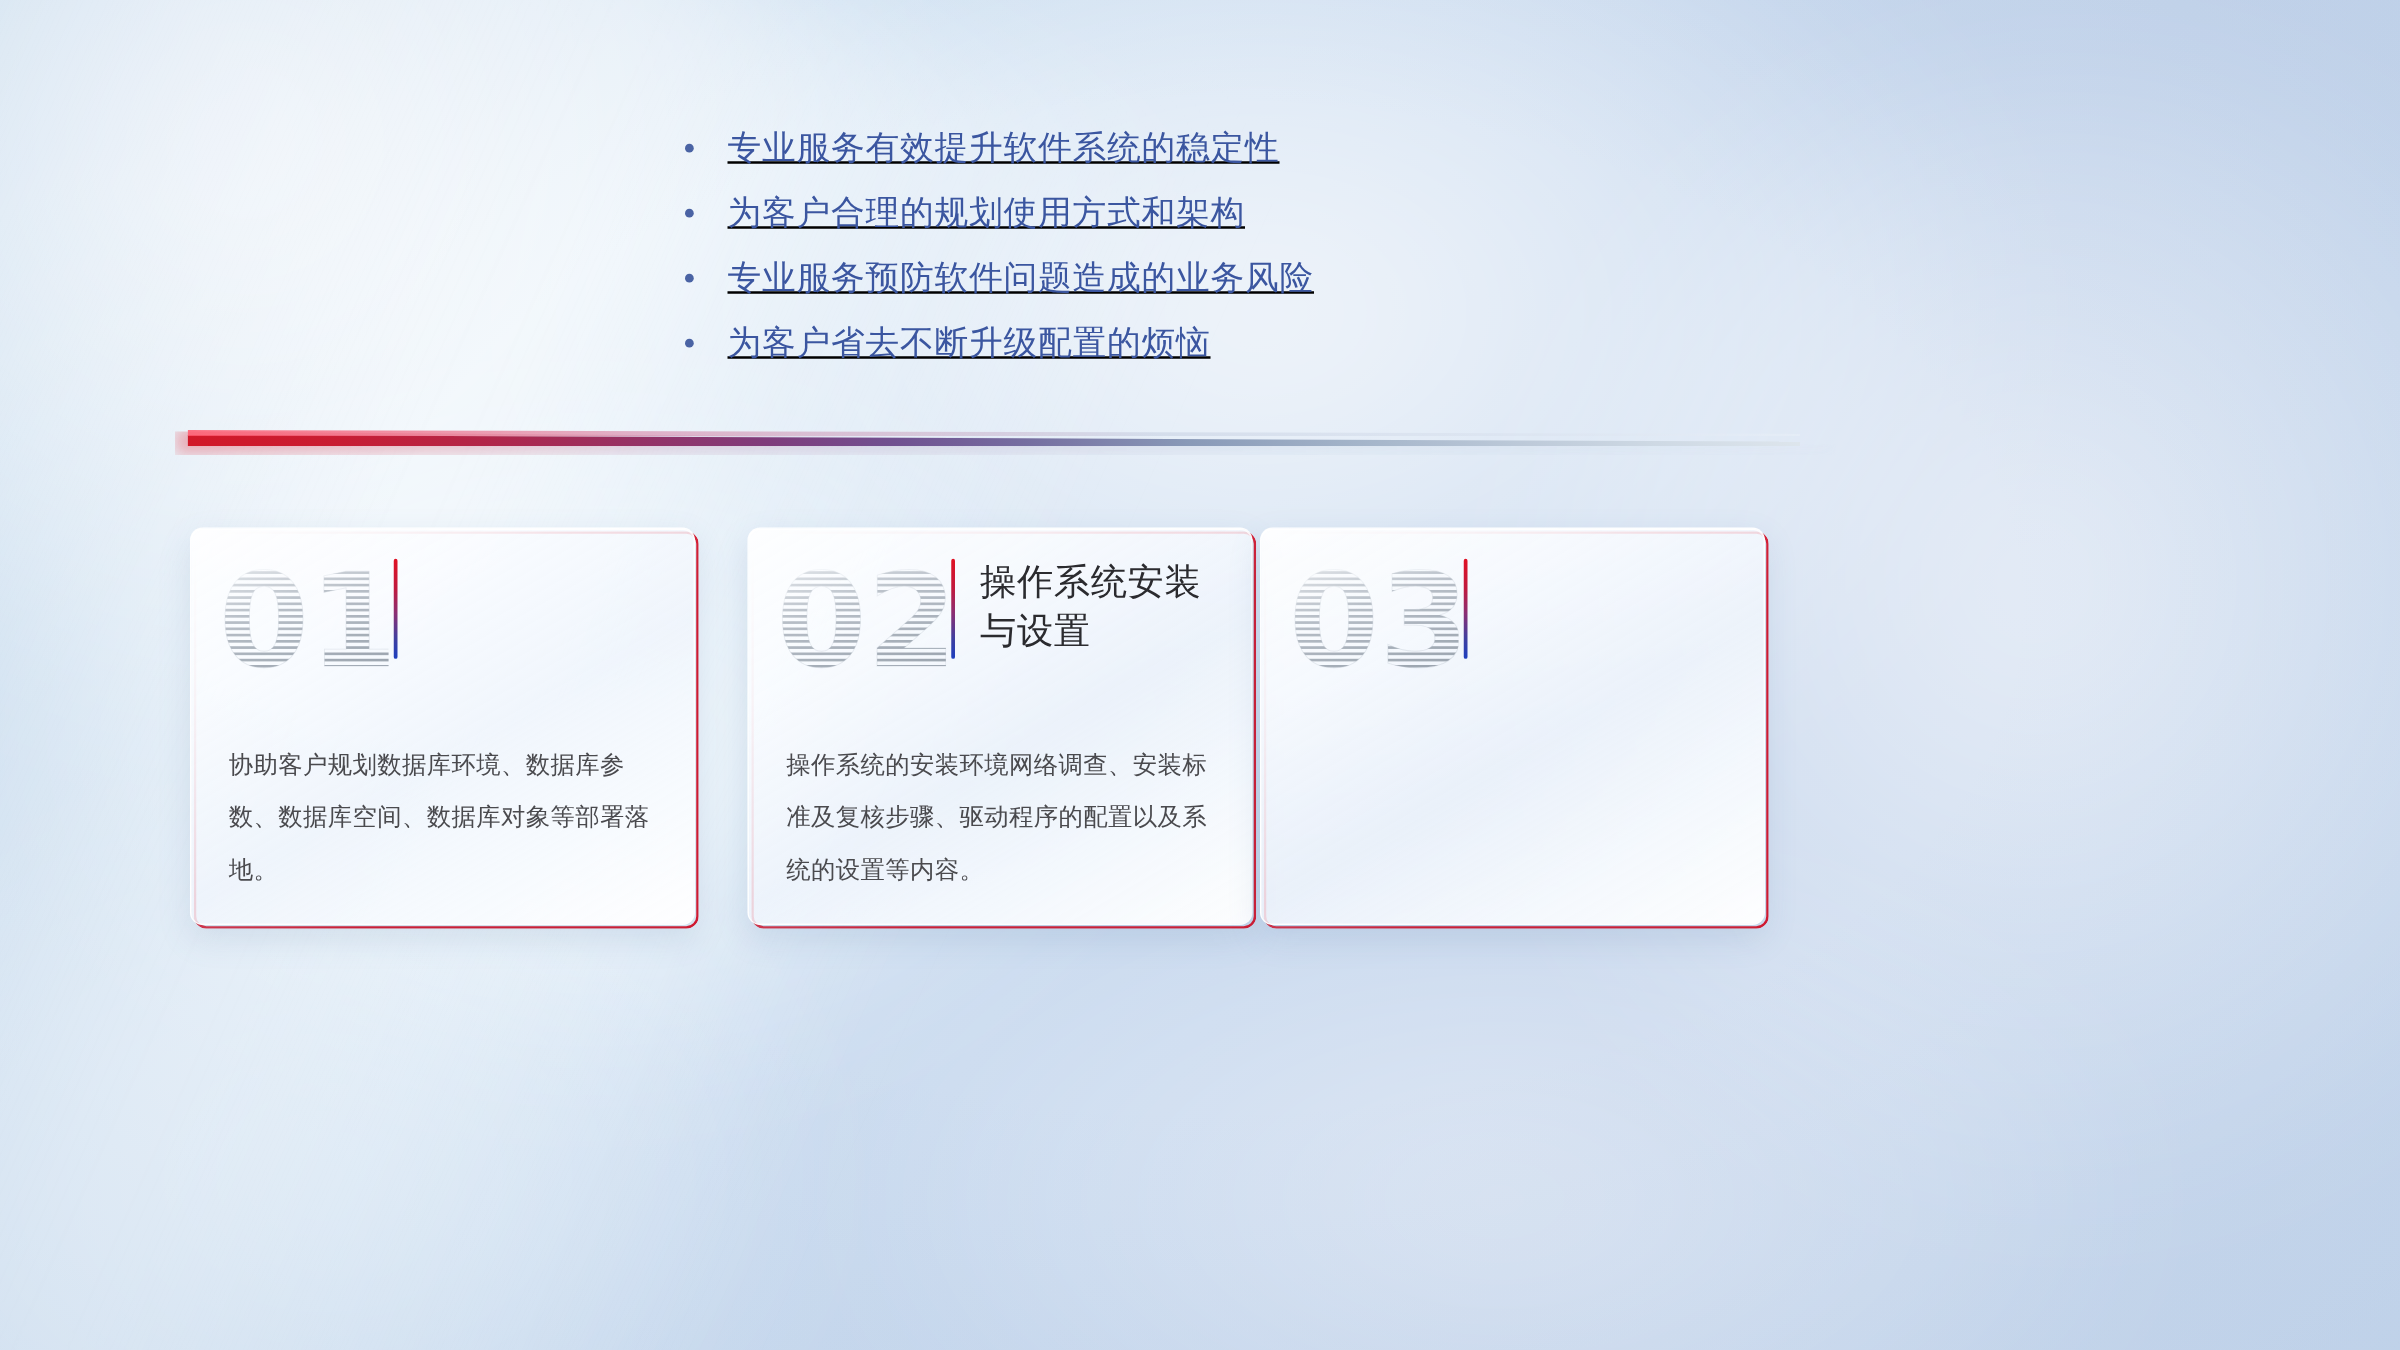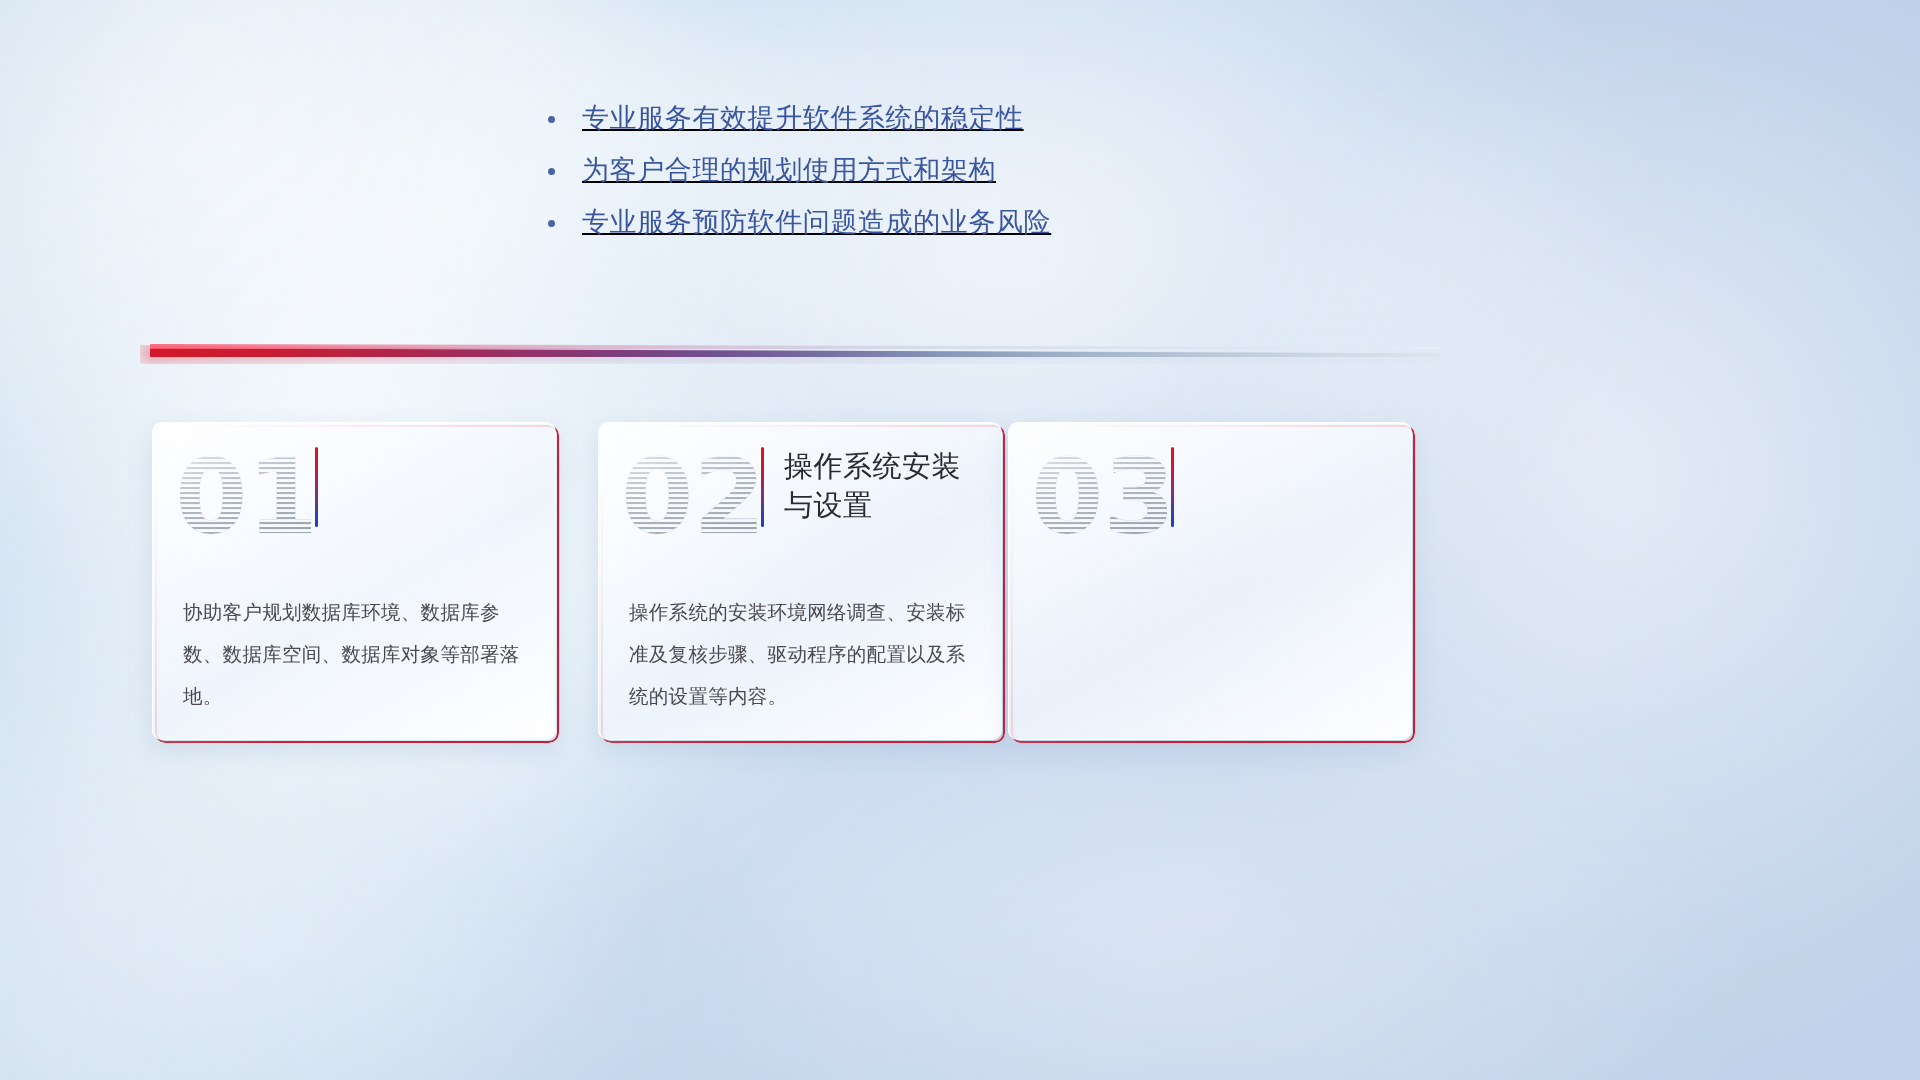--- a/index.html
+++ b/index.html
@@ -174,20 +174,24 @@
     <span class="bullet-text">专业服务有效提升软件系统的稳定性</span>
   </div>
   <div class="bullet-row">
     <span class="bullet-dot"><i></i></span>
     <span class="bullet-text">为客户合理的规划使用方式和架构</span>
   </div>
   <div class="bullet-row">
     <span class="bullet-dot"><i></i></span>
     <span class="bullet-text">专业服务预防软件问题造成的业务风险</span>
   </div>
+  <div class="bullet-row">
+    <span class="bullet-dot"><i></i></span>
+    <span class="bullet-text">为客户省去不断升级配置的烦恼</span>
+  </div>
 </div>
 
 <div id="sweep">
   <div class="sweep-glow"></div>
   <div class="sweep-main"></div>
   <div class="sweep-hi"></div>
 </div>
 
 <svg width="0" height="0" style="position:absolute" aria-hidden="true">
   <defs>

